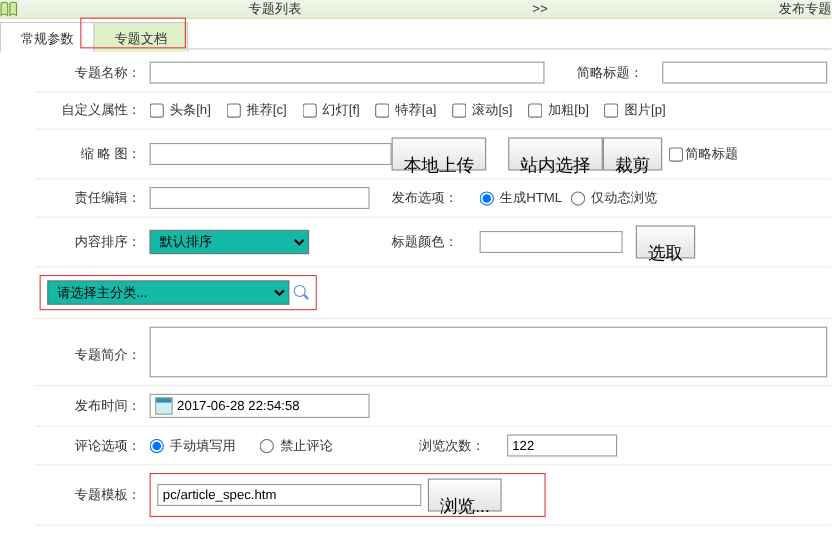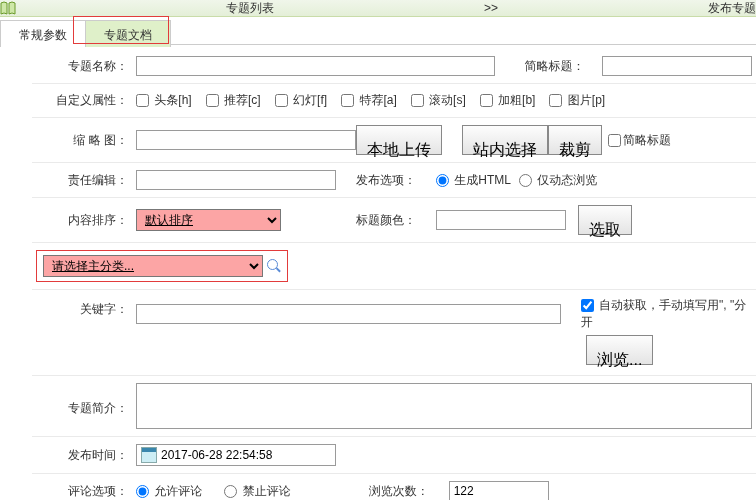--- a/index.html
+++ b/index.html
@@ -74,21 +74,21 @@
   textarea { resize: none; }
   select { height: 22px; background: #efefef; border: 1px solid #777; }
   .btn {
     padding: 14px 10px;
     height: 22px;
     border: 1px solid #888;
     background: linear-gradient(#fdfdfd,#e4e4e4);
     cursor: pointer;
     font-size: 16px;
   }
-  .sel-noborder { border:1px solid #777; background:#fca5a5; height:22px;text-decoration:underline; }
+  .sel-noborder { border:1px solid #777; background:#14b8a6; height:22px; }
   input[type=checkbox], input[type=radio] { vertical-align: middle; margin: 0 2px 0 0; }
   .chklbl { margin-right: 8px; }
   .sublabel { width: 80px; text-align: left; }
   .red-box { border: 1px solid #e23b3b; }
   .cal-icon {
     display:inline-block; width:16px; height:16px;
     border:1px solid #8aa; background:#cdeef5; position:relative; margin-right:4px;
   }
   .cal-icon::before { content:""; position:absolute; top:0; left:0; right:0; height:4px; background:#3a87ad; }
   .mag-icon {
@@ -175,49 +175,37 @@
 
   <div class="row" style="position:relative">
     <div class="red-box" style="padding:4px 6px; display:flex; align-items:center; gap:4px;">
       <select class="sel-noborder" style="width:220px">
         <option>请选择主分类...</option>
       </select>
       <span class="mag-icon"></span>
     </div>
   </div>
 
-  <div class="row" style="align-items:flex-start">
-    <div class="label" style="padding-top:4px">关键字：</div>
-    <div style="display:flex; flex-direction:column; gap:4px; flex:1">
-      <div style="display:flex; align-items:center; gap:10px;">
-        <input type="text" style="width: 440px;">
-        <label style="margin-left:10px"><input type="checkbox" checked="" style=""> <span>自动获取，手动填写用", "分开</span></label>
-      </div>
-      <div style="margin-left:450px">
-        <button class="btn">浏览...</button>
-      </div>
-    </div>
-  </div>
 
   <div class="row" style="align-items:center">
     <div class="label" style="padding-top:4px">专题简介：</div>
     <textarea style="width: 620px; height: 46px;"></textarea>
   </div>
 
   <div class="row">
     <div class="label">发布时间：</div>
     <div style="display:flex; align-items:center; border:1px solid #9a9a9a; height:22px; padding:0 4px; width:200px;">
       <span class="cal-icon"></span>
       <input type="text" style="border: none; height: 18px; width: 160px; padding: 0px;" value="2017-06-28 22:54:58">
     </div>
   </div>
 
   <div class="row">
     <div class="label">评论选项：</div>
-    <label class="chklbl"><input type="radio" name="cmt" checked="" style=""> <span>允许评论</span></label>
+    <label class="chklbl"><input type="radio" name="cmt" checked="" style=""> <span>手动填写用</span></label>
     <label class="chklbl" style="margin-left:14px"><input type="radio" name="cmt" style=""> <span>禁止评论</span></label>
     <div style="width:70px"></div>
     <div style="width:80px">浏览次数：</div>
     <input type="text" style="width: 100px;" value="122">
   </div>
 
   <div class="row">
     <div class="label">专题模板：</div>
     <div class="red-box" style="padding:4px 6px; display:flex; align-items:center; gap:6px; width:360px;">
       <input type="text" style="width: 240px;" value="pc/article_spec.htm">

